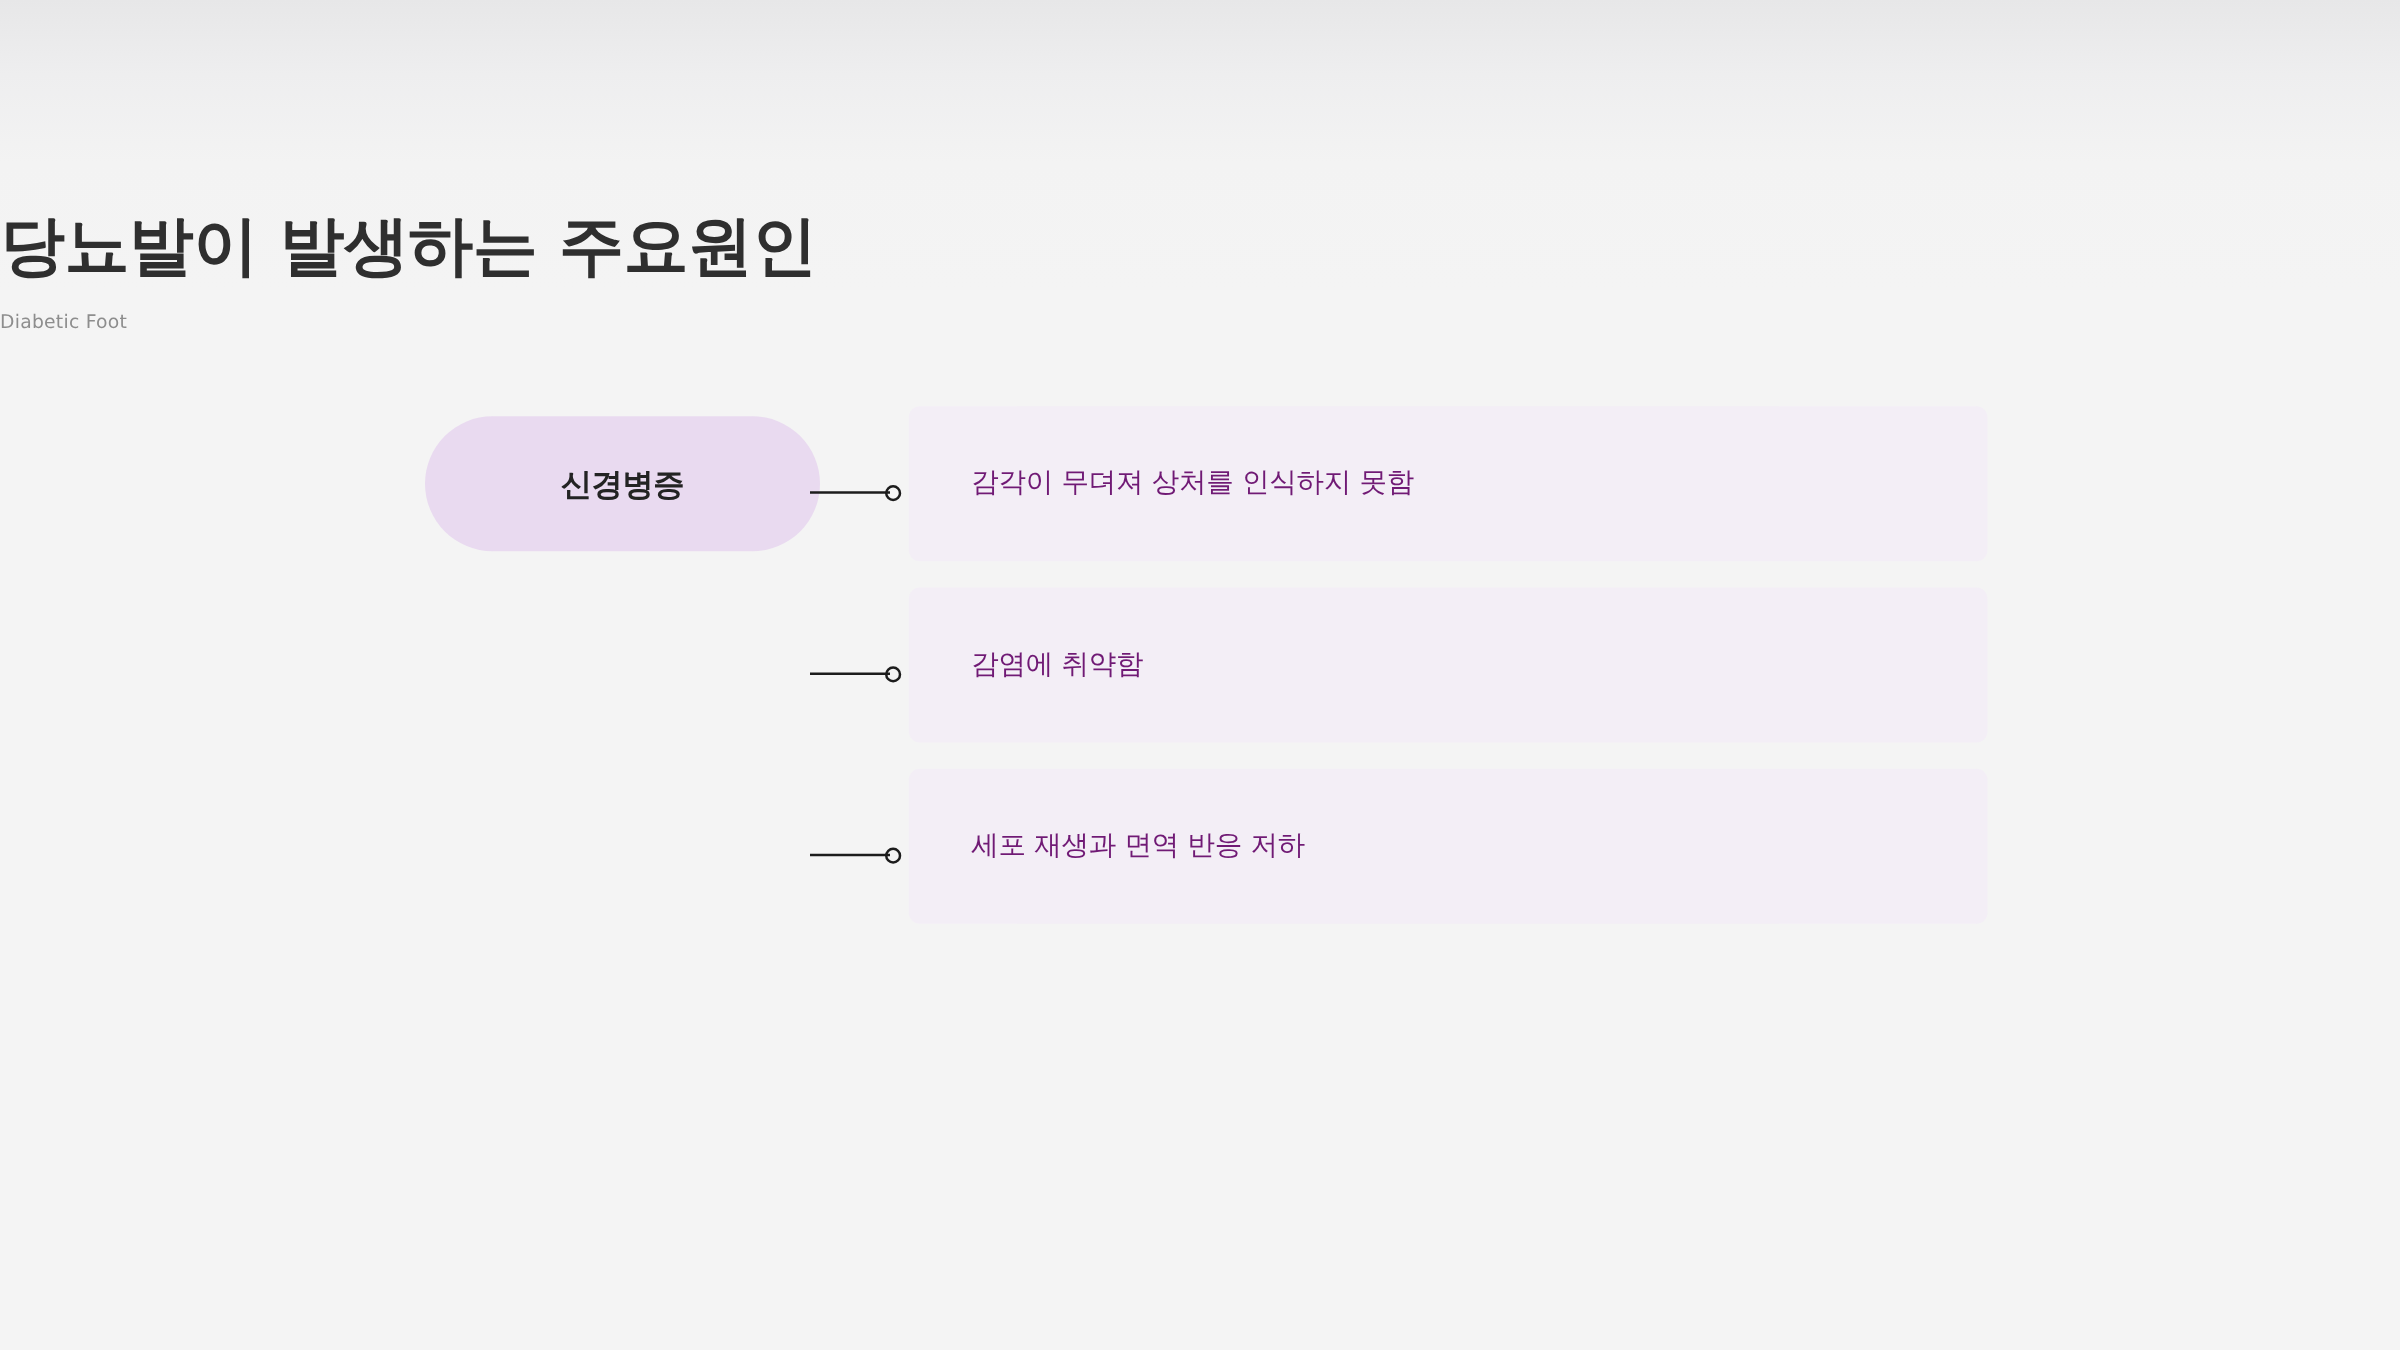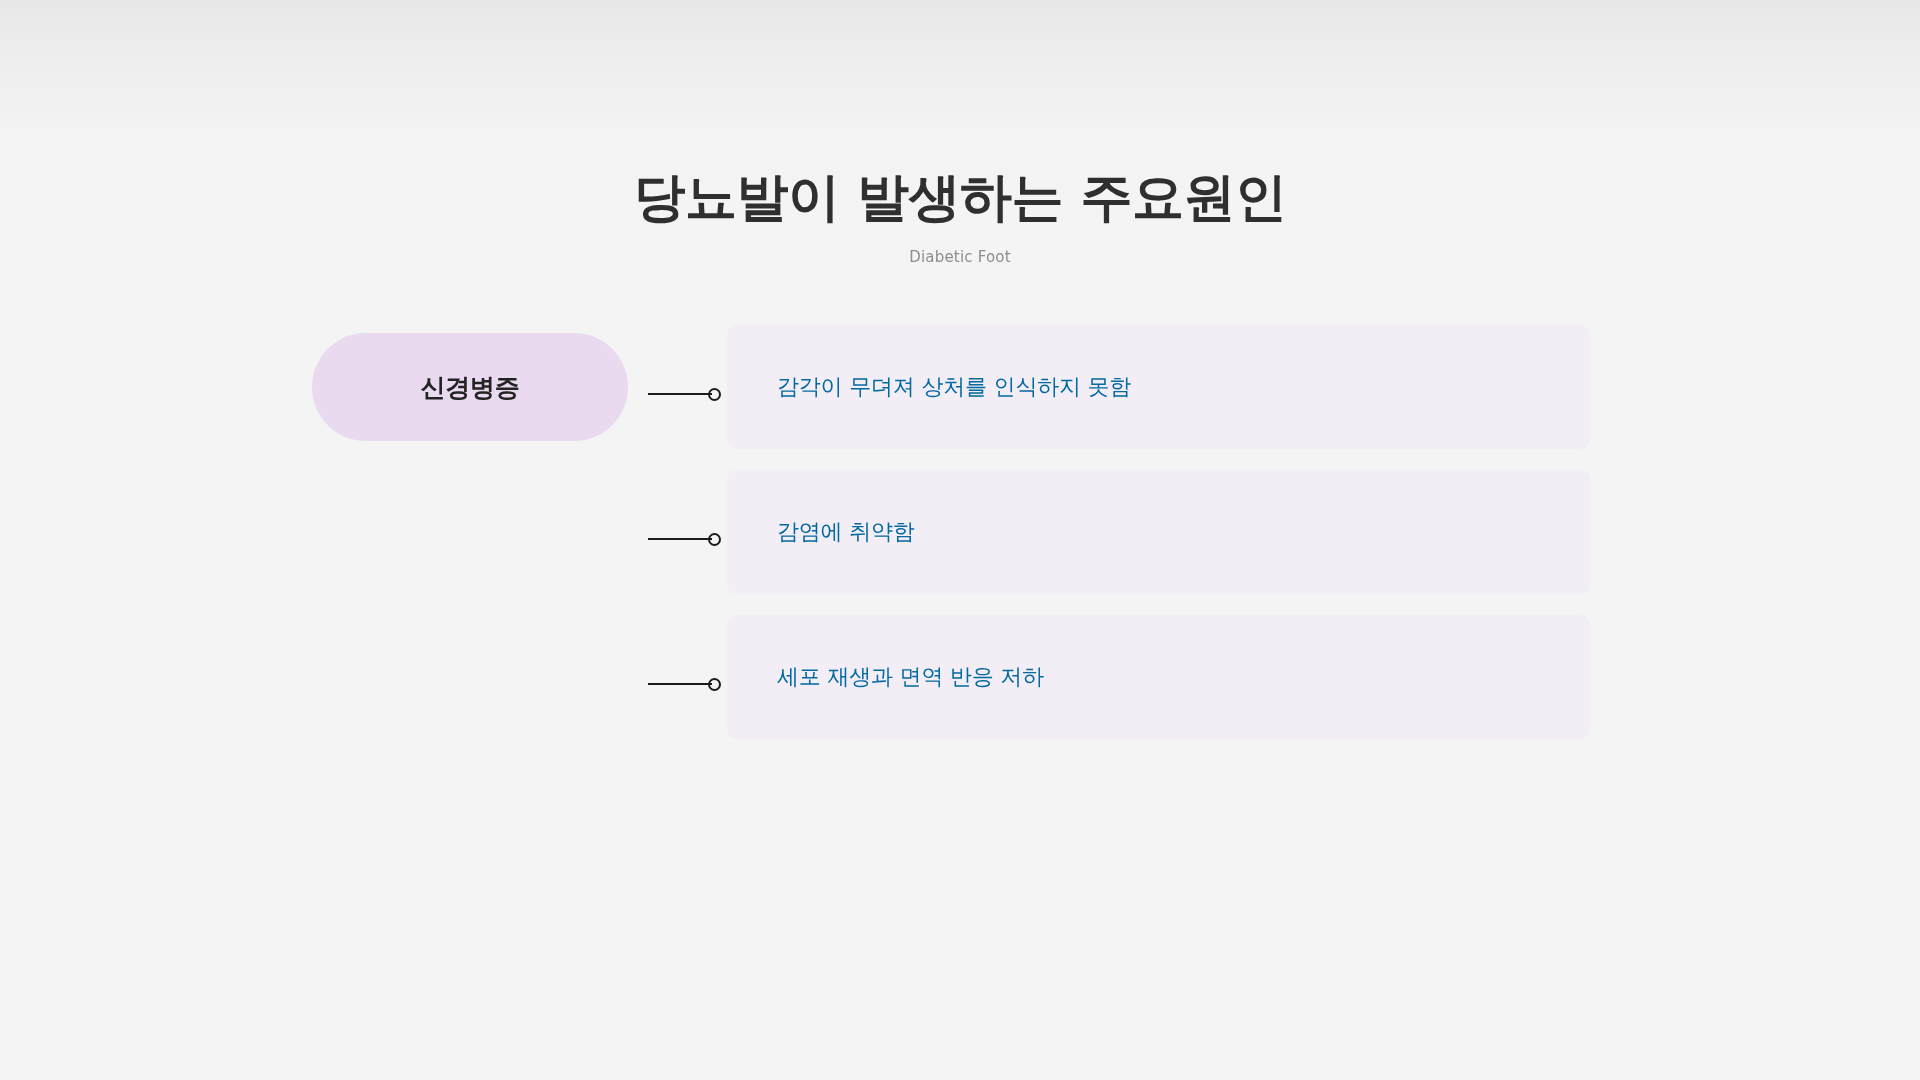--- a/index.html
+++ b/index.html
@@ -28,21 +28,20 @@
     width: 1920px;
     height: 1080px;
   }
 
   
   .header {
     position: absolute;
     top: 168px;
     left: 0;
     width: 1920px;
-    text-align: center;
   }
 
   .page-title {
     font-size: 52px;
     font-weight: 700;
     letter-spacing: -0.5px;
     color: #2f2f2f;
     line-height: 1.15;
   }
 
@@ -64,21 +63,21 @@
 
   .row {
     position: relative;
     height: 124px;
     margin-bottom: 21px;
   }
 
   
   .pill {
     position: absolute;
-    left: 312px;
+    left: 340px;
     top: 8px;
     width: 316px;
     height: 108px;
     border-radius: 58px;
     background: #e9daf0;
     display: flex;
     align-items: center;
     justify-content: center;
     padding: 0 18px;
   }
@@ -131,21 +130,21 @@
     border-radius: 9px;
     display: flex;
     align-items: center;
     padding-left: 50px;
     padding-right: 28px;
   }
 
   .desc-text {
     font-size: 22px;
     font-weight: 500;
-    color: #0369a1;
+    color: #701a75;
     letter-spacing: -0.2px;
     line-height: 1.4;
   }
 </style>
 </head>
 <body>
 
 <div class="canvas">
 
   <div class="header">

